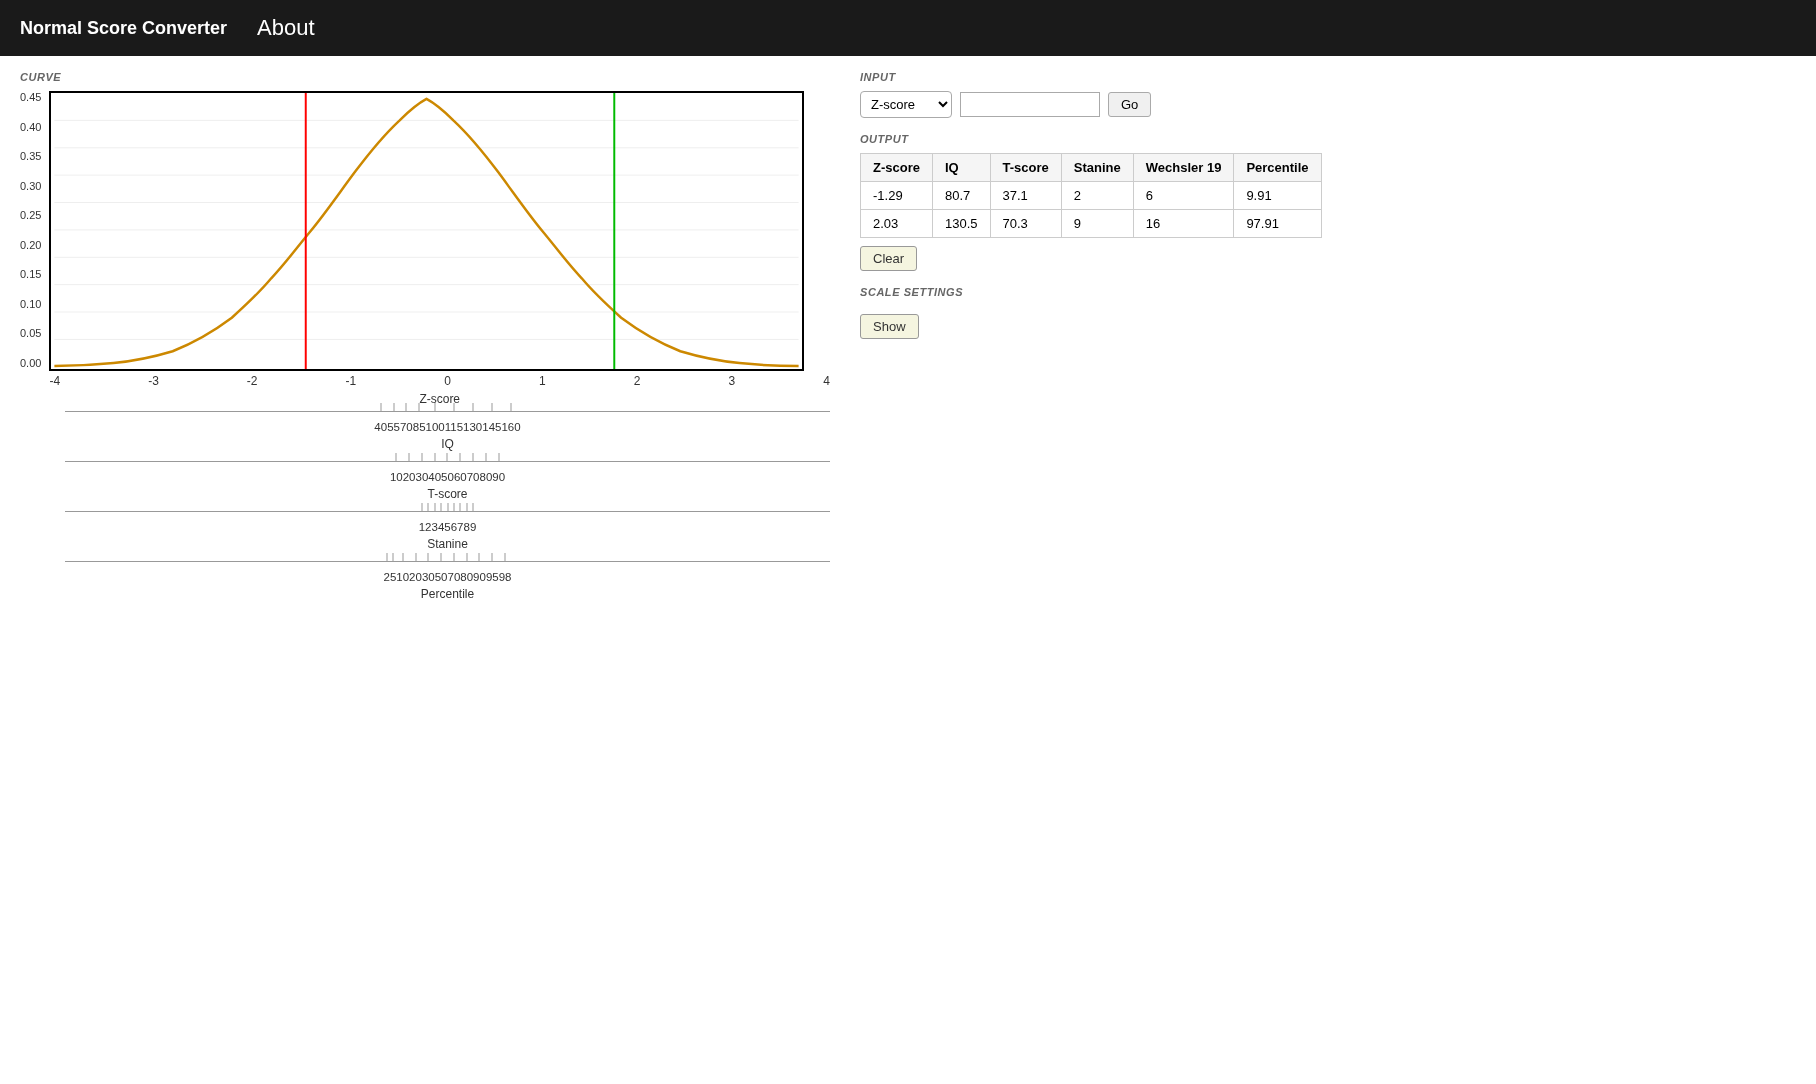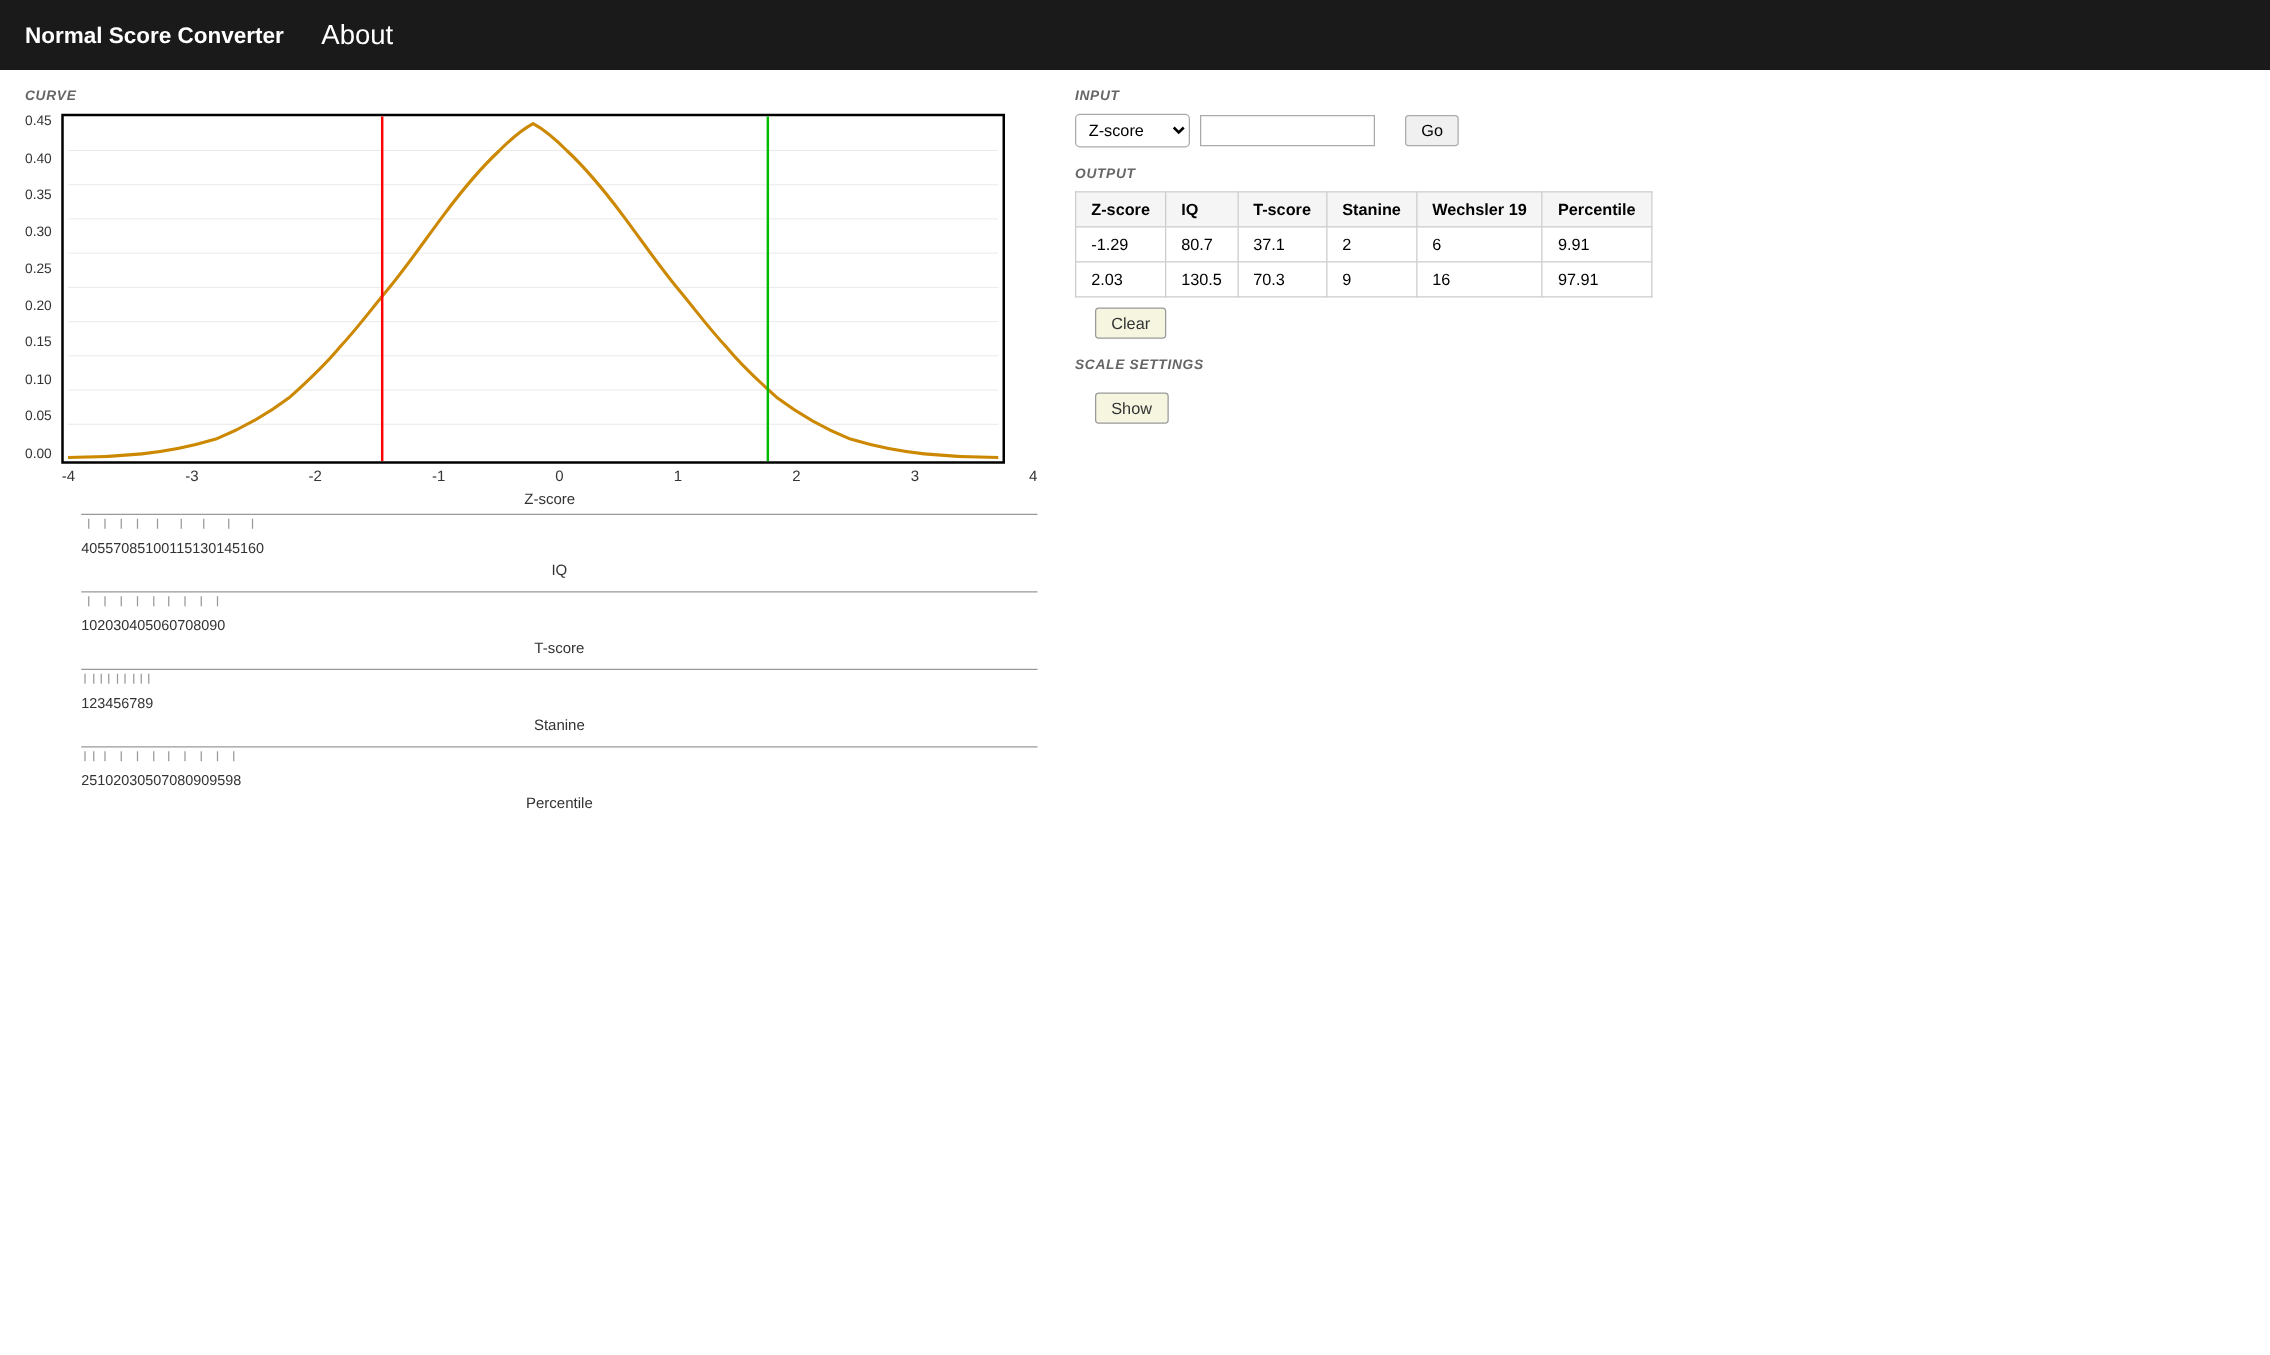--- a/index.html
+++ b/index.html
@@ -107,21 +107,20 @@
       font-size: 13px;
       border: 1px solid #aaa;
       width: 140px;
     }
 
     .go-button, .clear-button, .show-button {
       padding: 4px 12px;
       font-size: 13px;
       cursor: pointer;
       border-radius: 3px;
-      margin-left: 16px;
     }
 
     .go-button {
       background: #f0f0f0;
       border: 1px solid #aaa;
     }
 
     .clear-button {
       background: #f5f5e0;
       border: 1px solid #999;
@@ -168,23 +167,23 @@
     }
 
     
     .axis-container {
       margin-left: 45px;
       margin-top: 0;
     }
 
     .axis-row {
       display: flex;
-      justify-content: flex-start;
+      justify-content: center;
       position: relative;
-      padding-top: 22px;
+      padding-top: 10px;
     }
 
     .axis-row::before {
       content: '';
       position: absolute;
       left: 0;
       right: 0;
       top: 0;
       height: 1px;
       background: #999;

